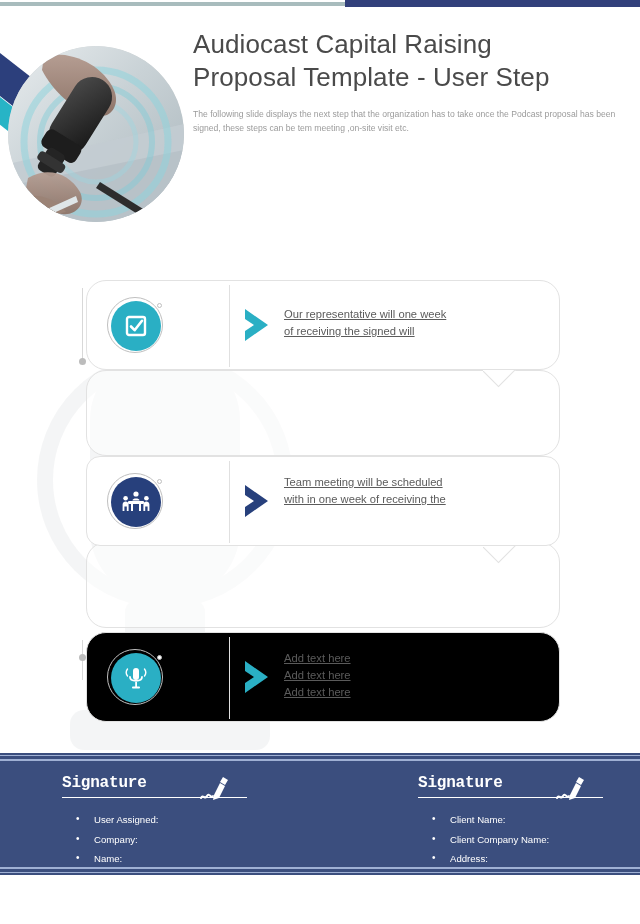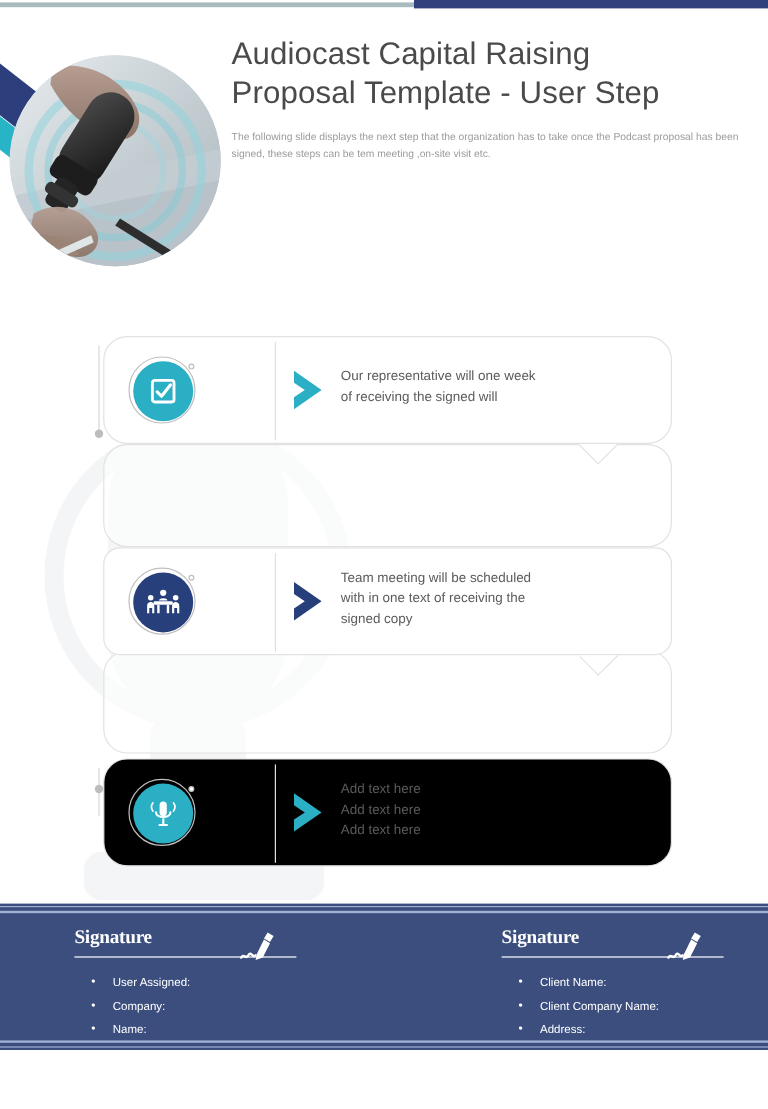--- a/index.html
+++ b/index.html
@@ -183,20 +183,21 @@
 
   
   .chev { position: absolute; }
 
   
   .step-text {
     position: absolute;
     font-size: 11.2px;
     line-height: 1.52;
     color: #5b5b5b;
+    text-decoration: underline;
   }
 
   
   .conn-dot {
     position: absolute;
     width: 7px; height: 7px;
     border-radius: 50%;
     background: #bcbcbc;
   }
   .conn-stem {
@@ -223,21 +224,21 @@
     width: 250px;
   }
   .sig-col.left  { left: 62px; }
   .sig-col.right { left: 418px; }
 
   .sig-head {
     position: relative;
     height: 32px;
   }
   .sig-title {
-    font-family: Liberation Serif, serif;
+    font-family: Liberation Mono, monospace;
     font-size: 16px;
     font-weight: bold;
     color: #ffffff;
     letter-spacing: -0.2px;
   }
   .sig-underline {
     position: absolute;
     left: 0; top: 24px;
     width: 185px; height: 1px;
     background: #ffffff;
@@ -413,22 +414,21 @@
         </div>
       </div>
       <div class="vrule" style="left:142px; top:4px; height:82px;"></div>
       <div class="chev" style="left:155px; top:25px;">
         <svg width="34" height="38" viewBox="0 0 34 38">
           <path d="M3 3 L26 19 L3 35 L3 25 L12 19 L3 13 Z" fill="#27407c"></path>
         </svg>
       </div>
       <div class="step-text" style="left:197px; top:17px;">
         <div>Team meeting will be scheduled</div>
-        <div>with in one text of receiving the</div>
-        <div>signed copy</div>
+        <div>with in one week of receiving the</div>
       </div>
       <div class="pointer" style="left:396px; top:89px;"></div>
     </div>
 
     <div class="callout c5" style="background:#000000;">
       <div class="icon-circle teal" style="left:24px; top:20px;">
         <div class="ring"></div>
         <div class="dot"></div>
         <div class="disc">
           <svg width="26" height="28" viewBox="0 0 26 28">

